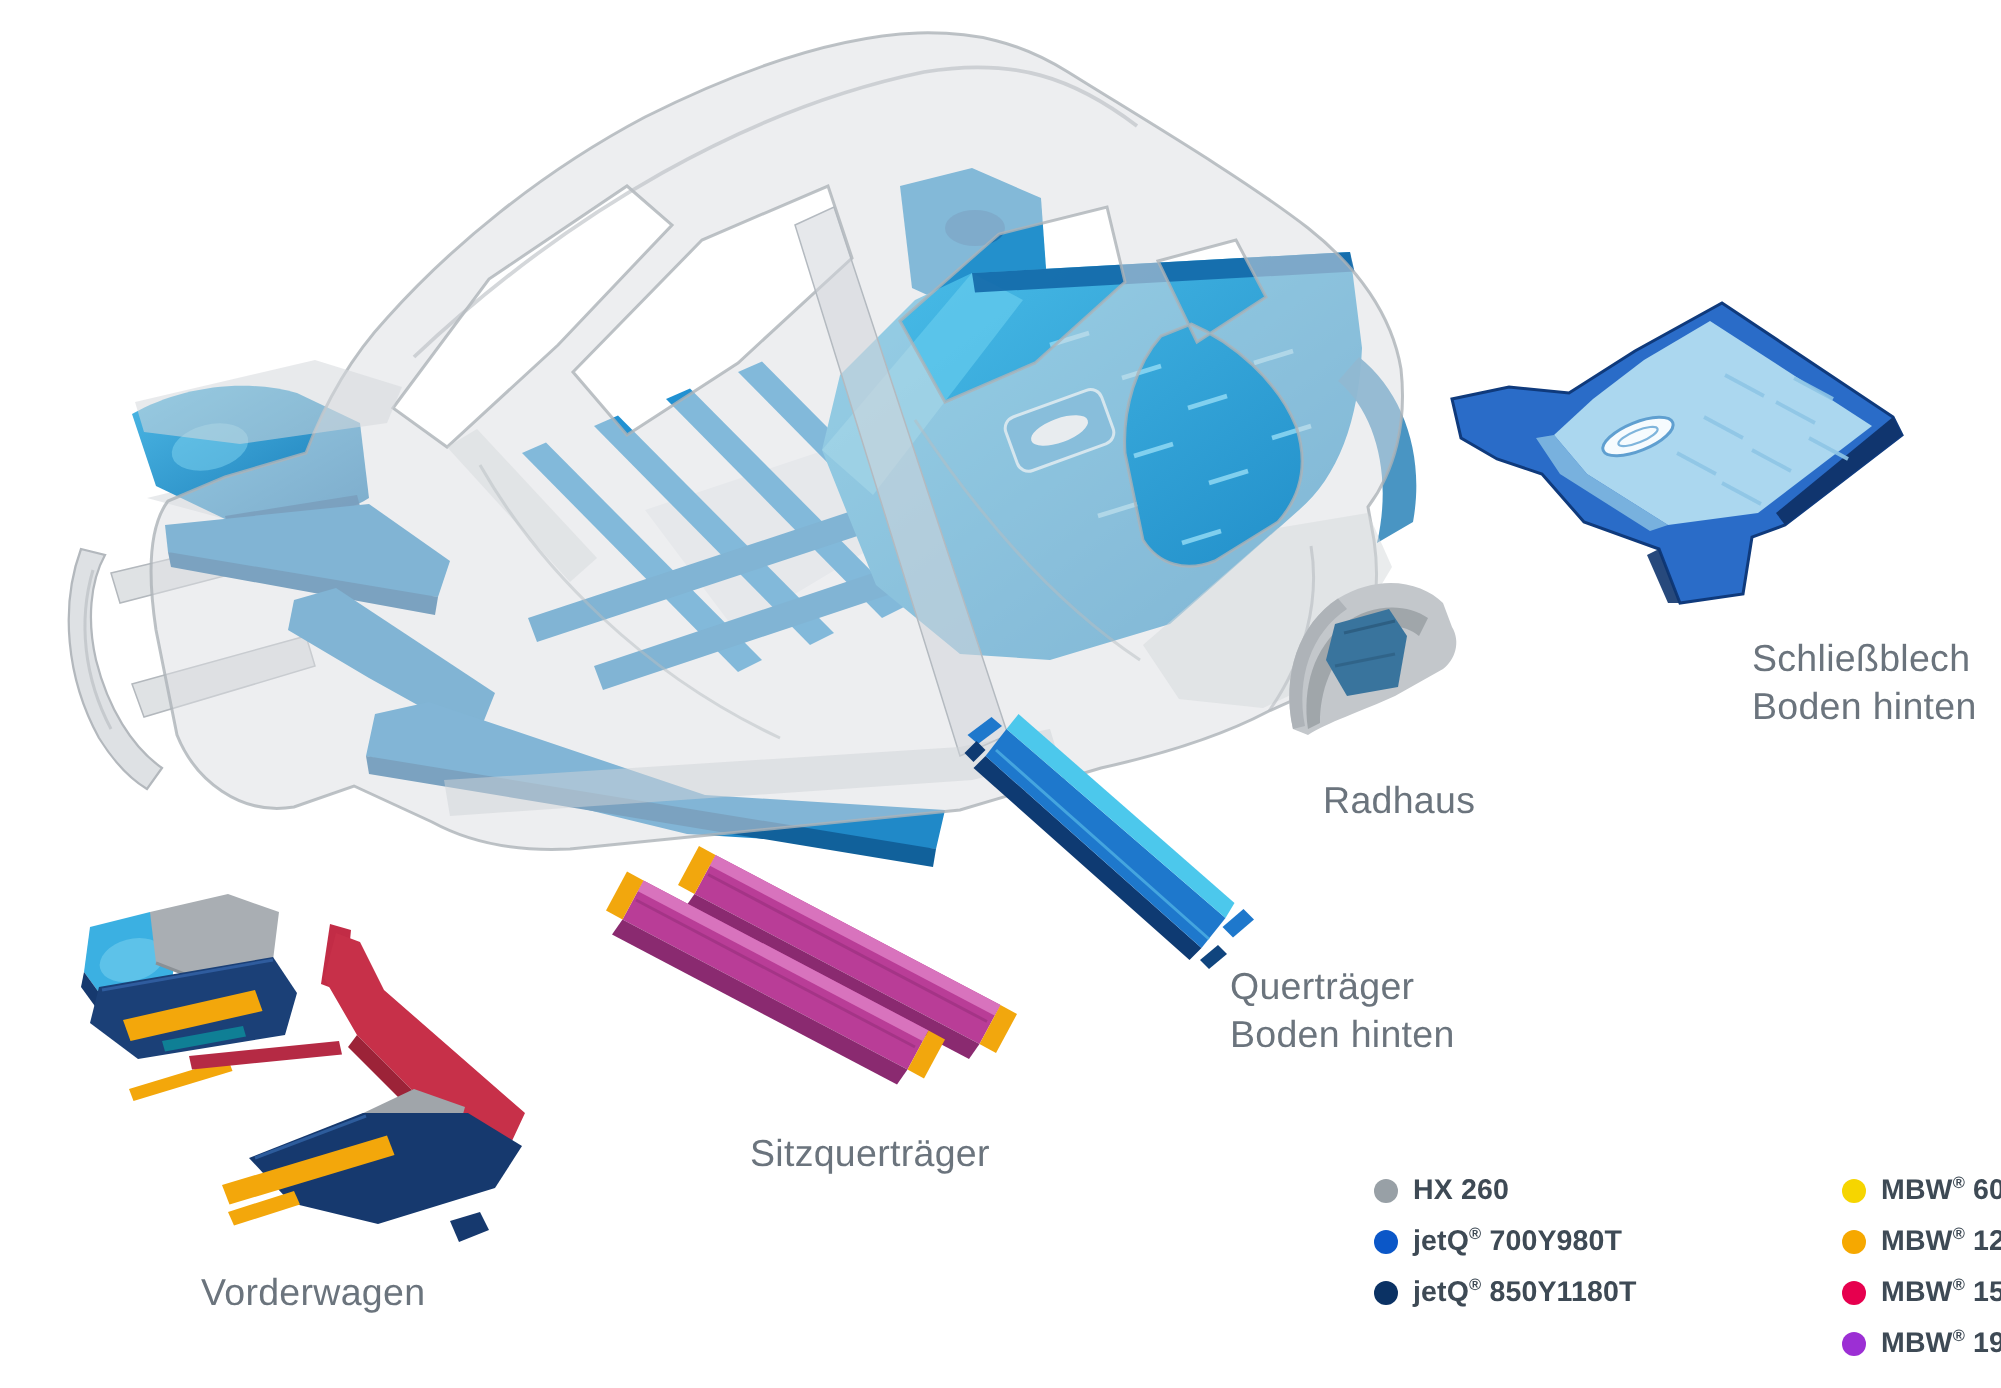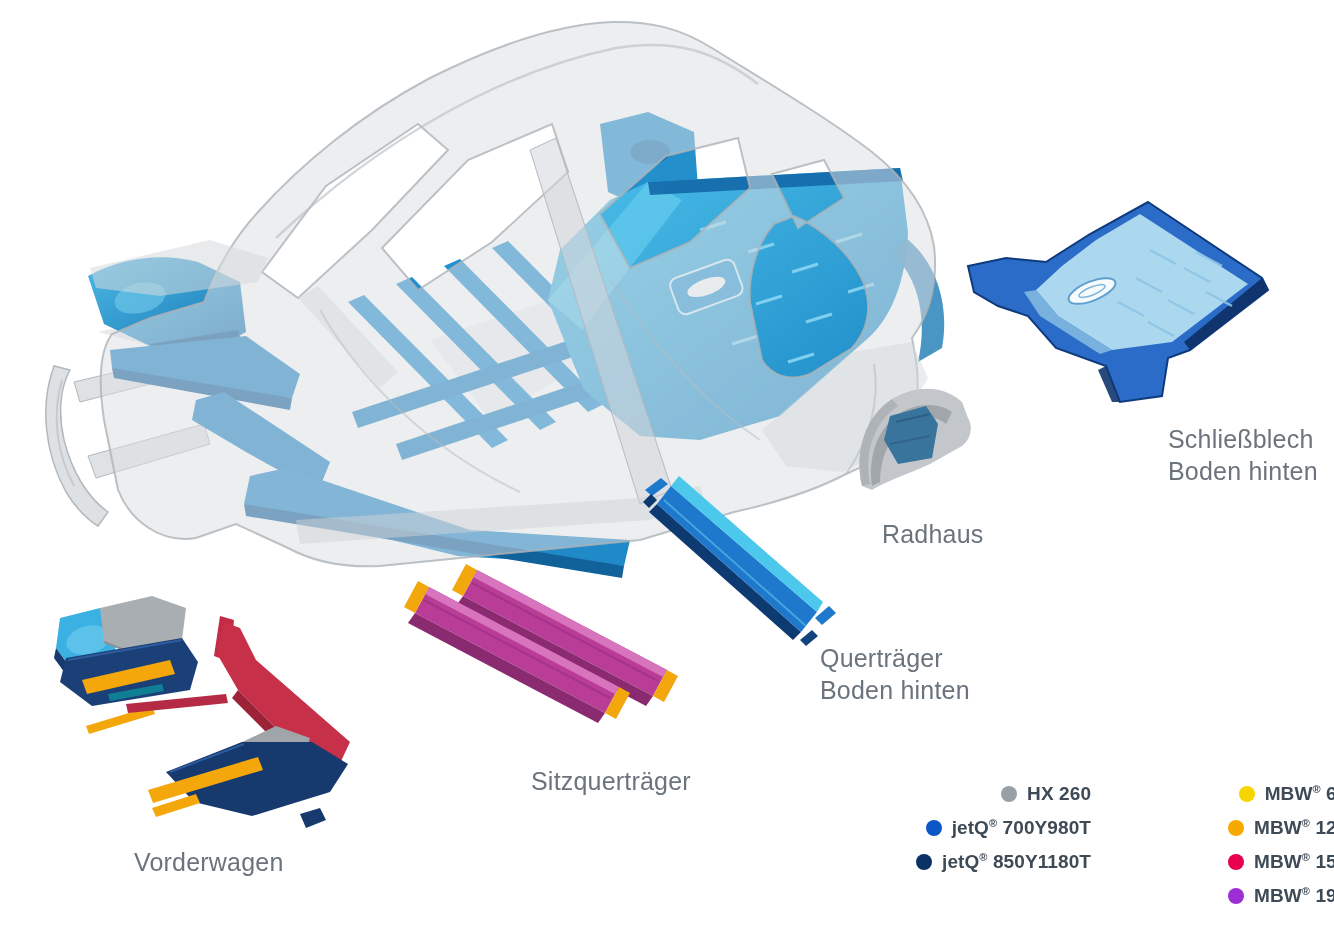--- a/index.html
+++ b/index.html
@@ -6,21 +6,21 @@
   .stage{
     position:relative;width:1334px;height:925px;background:#ffffff;overflow:hidden;
     font-family:"Liberation Sans", sans-serif;
   }
   .stage svg{position:absolute;left:0;top:0;}
   .part-label{
     position:absolute;
     font-size:25px;line-height:1.28;color:#6b747d;letter-spacing:0.2px;
     white-space:nowrap;
   }
-  .legend-col{position:absolute;display:flex;flex-direction:column;gap:14px;align-items:flex-end;}
+  .legend-col{position:absolute;display:flex;flex-direction:column;gap:14px;}
   .legend-row{display:flex;align-items:center;gap:10px;height:20px;}
   .legend-dot{width:16px;height:16px;border-radius:50%;flex:0 0 auto;}
   .legend-label{
     font-size:19px;font-weight:bold;color:#3e4a55;white-space:nowrap;letter-spacing:0.1px;
   }
   .legend-label sup{font-size:11px;}
 </style>
 </head>
 <body>
 
@@ -220,21 +220,21 @@
 
 <div class="part-label" style="left:882px;top:518px;">
   <div>Radhaus</div>
 </div>
 
 <div class="part-label" style="left:820px;top:642px;">
   <div>Querträger</div>
   <div>Boden hinten</div>
 </div>
 
-<div class="part-label" style="left:531px;top:753px;margin-top:12px;">
+<div class="part-label" style="left:500px;top:753px;">
   <div>Sitzquerträger</div>
 </div>
 
 <div class="part-label" style="left:134px;top:846px;">
   <div>Vorderwagen</div>
 </div>
 
 <div class="legend-col" style="left:916px;top:784px;">
       <div class="legend-row">
         <span class="legend-dot" style="background: rgb(152, 160, 166);"></span>

